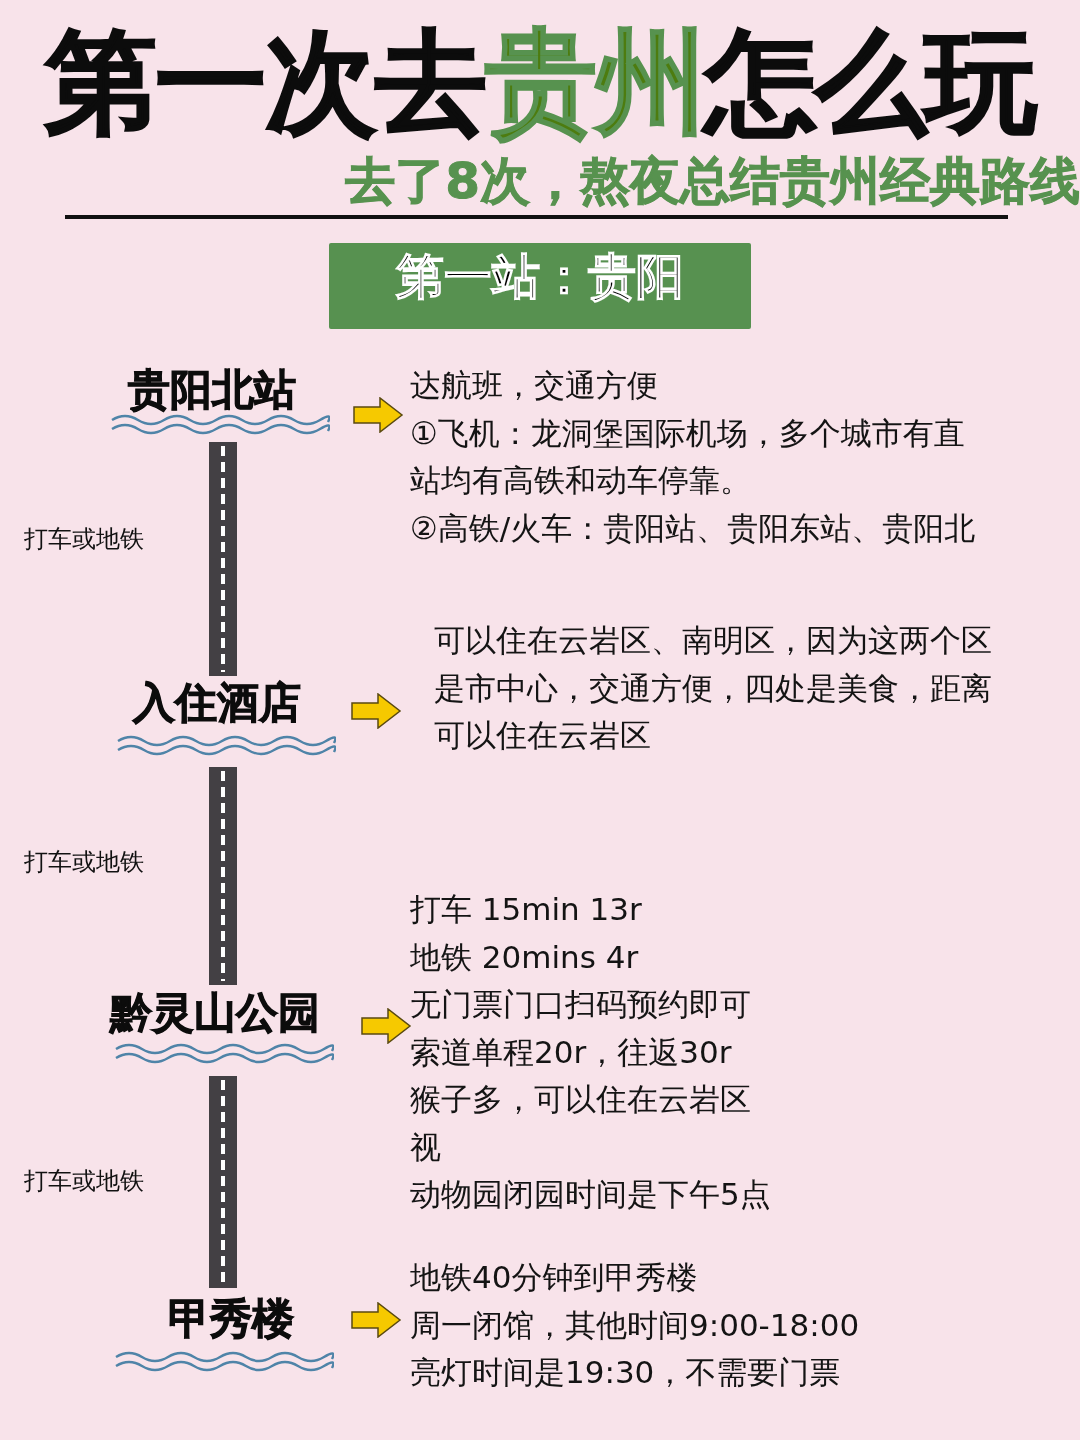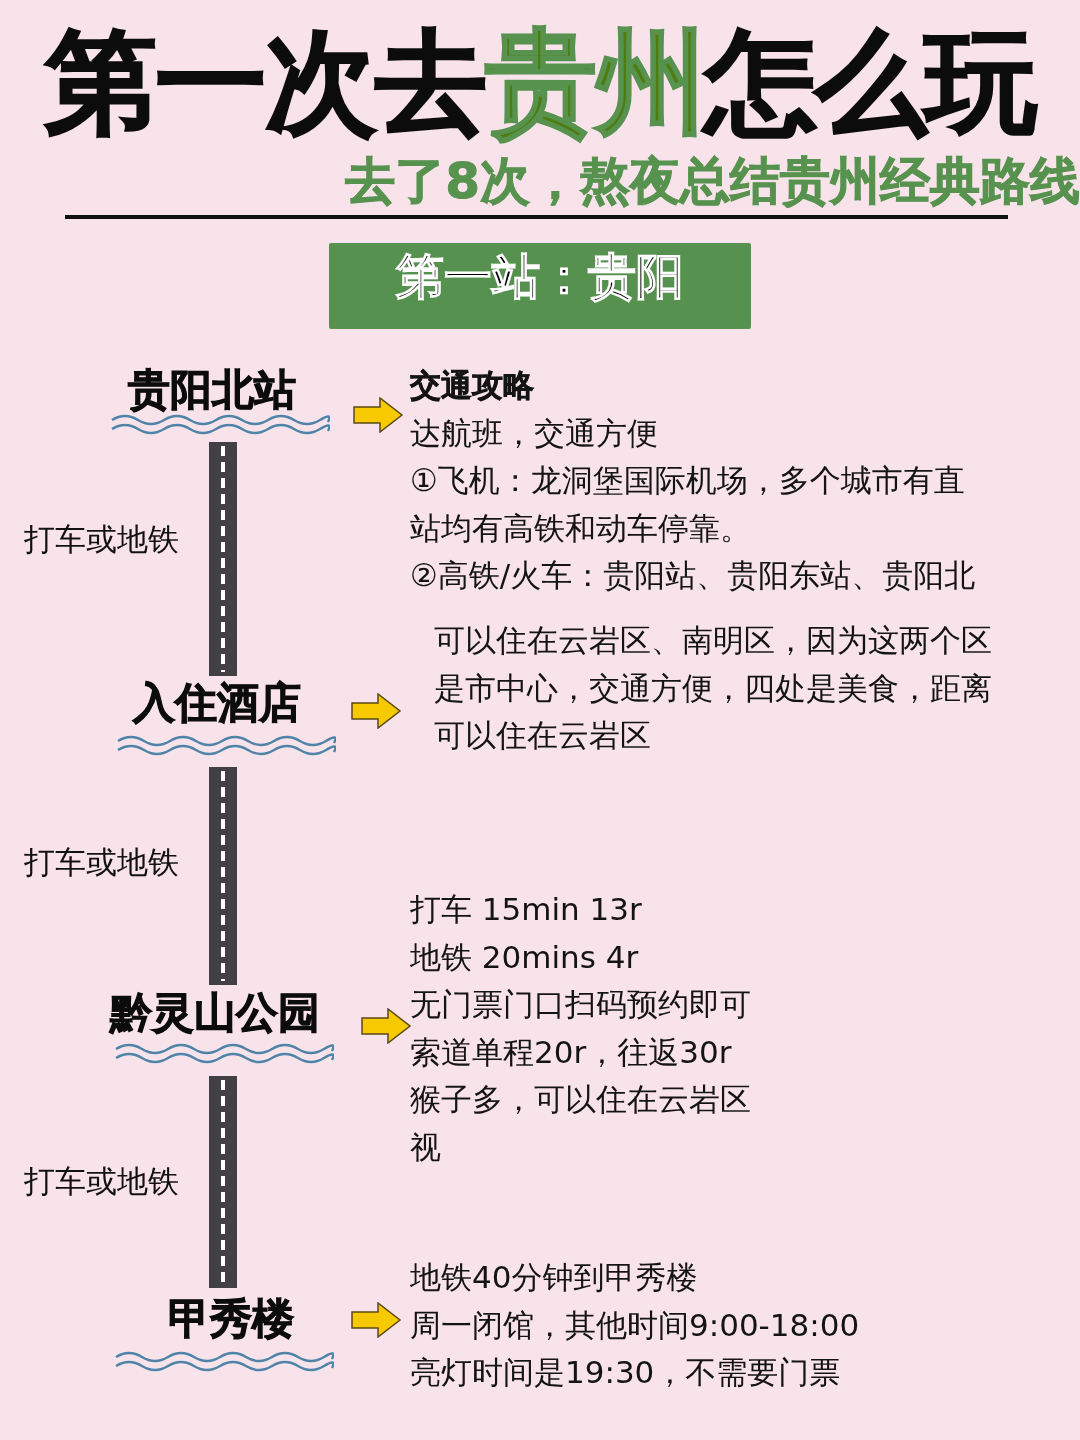--- a/index.html
+++ b/index.html
@@ -39,21 +39,21 @@
     }
     .road {
       position: absolute; left: 209px; width: 28px;
       background: #434044;
     }
     .road::after {
       content: ""; position: absolute; left: 12px; top: 4px; bottom: 4px; width: 4px;
       background: repeating-linear-gradient(to bottom, #fff 0 10px, transparent 10px 16px);
     }
     .transport-label {
-      position: absolute; left: 24px; font-size: 31px; line-height: 40px; color: #111;
+      position: absolute; left: 24px; font-size: 24px; line-height: 40px; color: #111;
     }
     .stop-name {
       position: absolute; font-size: 42px; font-weight: 700; line-height: 52px;
       color: #0c0c0c; -webkit-text-stroke: 1px #0c0c0c; white-space: nowrap;
     }
     .wave {
       position: absolute; width: 220px; height: 22px;
     }
     .arrow {
       position: absolute; width: 52px; height: 36px;
@@ -87,21 +87,20 @@
 <div class="stage-badge">第一站：贵阳</div>
 
 <div class="stop-name" style="left:128px; top:364px;">贵阳北站</div>
 <svg class="wave" style="left:110px; top:413px;">
     <use href="#wave-sym"></use>
   </svg>
 <svg class="arrow" style="left:352px; top:397px;">
     <use href="#arrow-sym"></use>
   </svg>
 <div class="info" style="top:362px;">
-  <span class="line heading">交通攻略</span>
   <span class="line">达航班，交通方便</span>
   <span class="line">①飞机：龙洞堡国际机场，多个城市有直</span>
   <span class="line">站均有高铁和动车停靠。</span>
   <span class="line">②高铁/火车：贵阳站、贵阳东站、贵阳北</span>
 </div>
 
 <div class="road" style="top:442px; height:234px;"></div>
 <div class="transport-label" style="top:519px;">打车或地铁</div>
 
 <div class="stop-name" style="left:133px; top:677px;">入住酒店</div>
@@ -127,20 +126,21 @@
 <svg class="arrow" style="left:360px; top:1008px;">
     <use href="#arrow-sym"></use>
   </svg>
 <div class="info" style="top:886px;">
   <span class="line">打车 15min 13r</span>
   <span class="line">地铁 20mins 4r</span>
   <span class="line">无门票门口扫码预约即可</span>
   <span class="line">索道单程20r，往返30r</span>
   <span class="line">猴子多，可以住在云岩区</span>
   <span class="line">视</span>
+  <span class="line">动物园闭园时间是下午5点</span>
 </div>
 
 <div class="road" style="top:1076px; height:212px;"></div>
 <div class="transport-label" style="top:1161px;">打车或地铁</div>
 
 <div class="stop-name" style="left:168px; top:1293px;">甲秀楼</div>
 <svg class="wave" style="left:114px; top:1350px;">
     <use href="#wave-sym"></use>
   </svg>
 <svg class="arrow" style="left:350px; top:1302px;">

